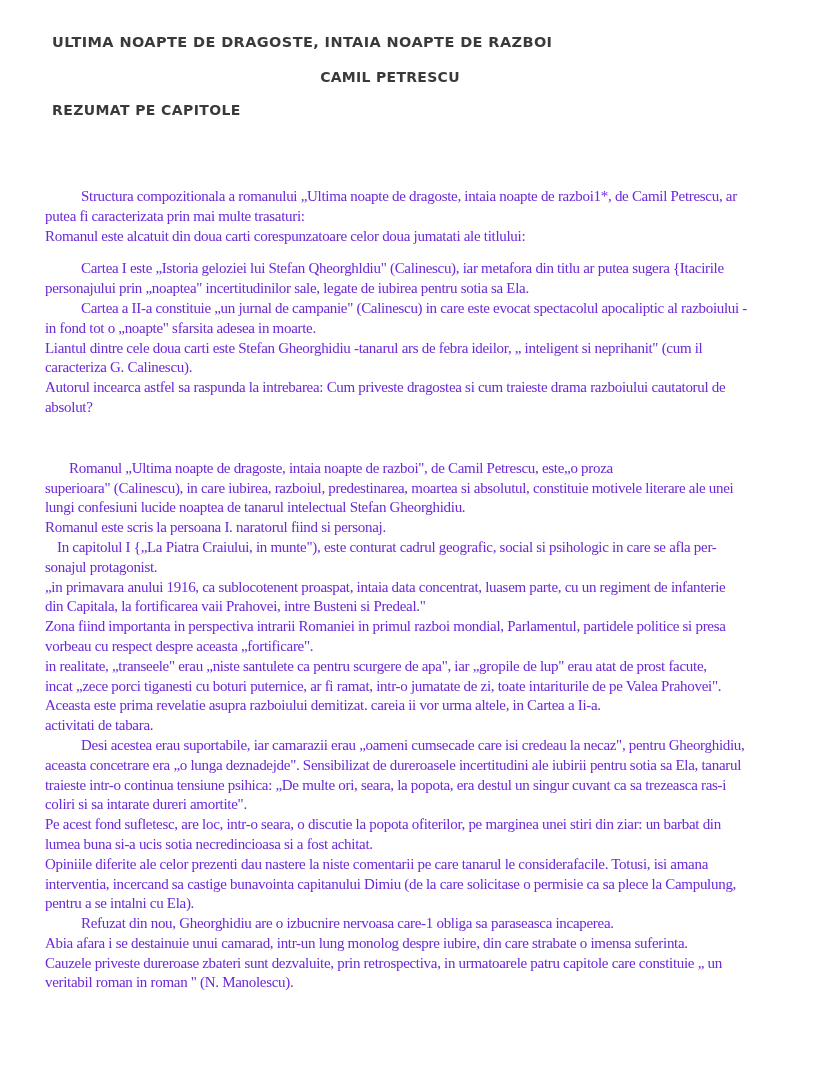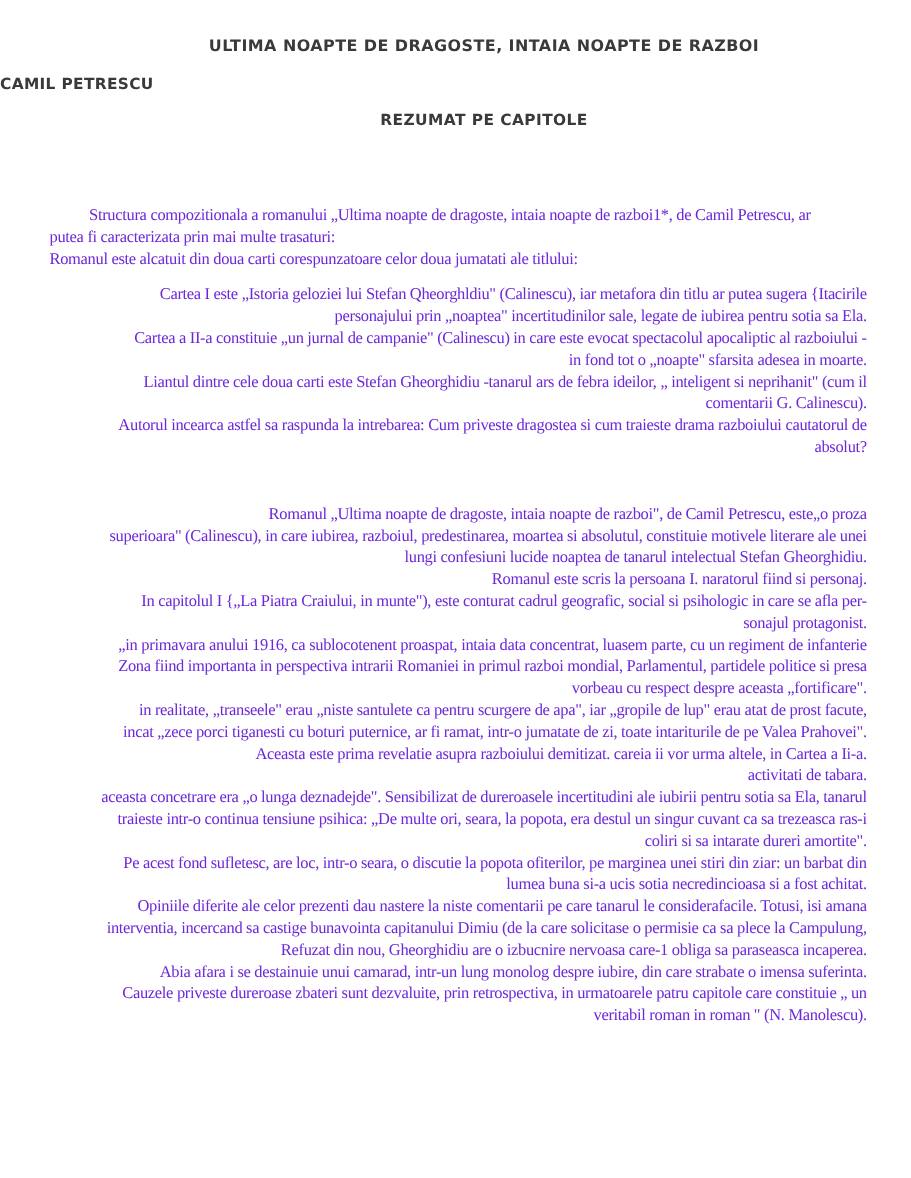--- a/index.html
+++ b/index.html
@@ -14,55 +14,55 @@
     position: relative;
     width: 828px;
     height: 1071px;
     background: #ffffff;
   }
   .doc-header {
     padding-top: 34px;
   }
   .doc-title {
     margin-left: 52px;
-    text-align: center;
+    text-align: left;
     font-family: "DejaVu Sans", "Liberation Sans", sans-serif;
     font-weight: bold;
     font-size: 14.5px;
     letter-spacing: 0.4px;
     color: #3a3a3a;
   }
   .doc-author {
     margin-top: 19px;
     margin-right: 48px;
-    text-align: left;
+    text-align: center;
     font-family: "DejaVu Sans", "Liberation Sans", sans-serif;
     font-weight: bold;
     font-size: 14px;
     letter-spacing: 0.3px;
     color: #3a3a3a;
   }
   .doc-subtitle {
     margin-top: 17px;
     margin-left: 52px;
-    text-align: center;
+    text-align: left;
     font-family: "DejaVu Sans", "Liberation Sans", sans-serif;
     font-weight: bold;
     font-size: 14px;
     letter-spacing: 0.4px;
     color: #3a3a3a;
   }
   .doc-body {
     margin: 69px 40px 0 45px;
     font-size: 15px;
     line-height: 19.8px;
     letter-spacing: -0.3px;
     color: #6d28d9;
   }
-  .block + .block { margin-top: 13px; text-align: right; }
+  .block + .block { margin-top: 13px; }
   .line { white-space: nowrap; }
   .line.indent-lg { padding-left: 36px; }
   .line.indent-md { padding-left: 24px; margin-top: 41px; }
   .line.indent-sm { padding-left: 12px; }
 </style>
 </head>
 <body>
 
 <div class="page">
   <header class="doc-header">
@@ -75,44 +75,47 @@
         <div class="line indent-lg">Structura compozitionala a romanului „Ultima noapte de dragoste, intaia noapte de razboi1*, de Camil Petrescu, ar</div>
         <div class="line">putea fi caracterizata prin mai multe trasaturi:</div>
         <div class="line">Romanul este alcatuit din doua carti corespunzatoare celor doua jumatati ale titlului:</div>
       </div>
       <div class="block">
         <div class="line indent-lg">Cartea I este „Istoria geloziei lui Stefan Qheorghldiu" (Calinescu), iar metafora din titlu ar putea sugera {Itacirile</div>
         <div class="line">personajului prin „noaptea" incertitudinilor sale, legate de iubirea pentru sotia sa Ela.</div>
         <div class="line indent-lg">Cartea a II-a constituie „un jurnal de campanie" (Calinescu) in care este evocat spectacolul apocaliptic al razboiului -</div>
         <div class="line">in fond tot o „noapte" sfarsita adesea in moarte.</div>
         <div class="line">Liantul dintre cele doua carti este Stefan Gheorghidiu -tanarul ars de febra ideilor, „ inteligent si neprihanit" (cum il</div>
-        <div class="line">comentarii G. Calinescu).</div>
+        <div class="line">caracteriza G. Calinescu).</div>
         <div class="line">Autorul incearca astfel sa raspunda la intrebarea: Cum priveste dragostea si cum traieste drama razboiului cautatorul de</div>
         <div class="line">absolut?</div>
       </div>
       <div class="block">
         <div class="line indent-md">Romanul „Ultima noapte de dragoste, intaia noapte de razboi", de Camil Petrescu, este„o proza</div>
         <div class="line">superioara" (Calinescu), in care iubirea, razboiul, predestinarea, moartea si absolutul, constituie motivele literare ale unei</div>
         <div class="line">lungi confesiuni lucide noaptea de tanarul intelectual Stefan Gheorghidiu.</div>
         <div class="line">Romanul este scris la persoana I. naratorul fiind si personaj.</div>
         <div class="line indent-sm">In capitolul I {„La Piatra Craiului, in munte"), este conturat cadrul geografic, social si psihologic in care se afla per-</div>
         <div class="line">sonajul protagonist.</div>
         <div class="line">„in primavara anului 1916, ca sublocotenent proaspat, intaia data concentrat, luasem parte, cu un regiment de infanterie</div>
+        <div class="line">din Capitala, la fortificarea vaii Prahovei, intre Busteni si Predeal."</div>
         <div class="line">Zona fiind importanta in perspectiva intrarii Romaniei in primul razboi mondial, Parlamentul, partidele politice si presa</div>
         <div class="line">vorbeau cu respect despre aceasta „fortificare".</div>
         <div class="line">in realitate, „transeele" erau „niste santulete ca pentru scurgere de apa", iar „gropile de lup" erau atat de prost facute,</div>
         <div class="line">incat „zece porci tiganesti cu boturi puternice, ar fi ramat, intr-o jumatate de zi, toate intariturile de pe Valea Prahovei".</div>
         <div class="line">Aceasta este prima revelatie asupra razboiului demitizat. careia ii vor urma altele, in Cartea a Ii-a.</div>
         <div class="line">activitati de tabara.</div>
+        <div class="line indent-lg">Desi acestea erau suportabile, iar camarazii erau „oameni cumsecade care isi credeau la necaz", pentru Gheorghidiu,</div>
         <div class="line">aceasta concetrare era „o lunga deznadejde". Sensibilizat de dureroasele incertitudini ale iubirii pentru sotia sa Ela, tanarul</div>
         <div class="line">traieste intr-o continua tensiune psihica: „De multe ori, seara, la popota, era destul un singur cuvant ca sa trezeasca ras-i</div>
         <div class="line">coliri si sa intarate dureri amortite".</div>
         <div class="line">Pe acest fond sufletesc, are loc, intr-o seara, o discutie la popota ofiterilor, pe marginea unei stiri din ziar: un barbat din</div>
         <div class="line">lumea buna si-a ucis sotia necredincioasa si a fost achitat.</div>
         <div class="line">Opiniile diferite ale celor prezenti dau nastere la niste comentarii pe care tanarul le considerafacile. Totusi, isi amana</div>
         <div class="line">interventia, incercand sa castige bunavointa capitanului Dimiu (de la care solicitase o permisie ca sa plece la Campulung,</div>
+        <div class="line">pentru a se intalni cu Ela).</div>
         <div class="line indent-lg">Refuzat din nou, Gheorghidiu are o izbucnire nervoasa care-1 obliga sa paraseasca incaperea.</div>
         <div class="line">Abia afara i se destainuie unui camarad, intr-un lung monolog despre iubire, din care strabate o imensa suferinta.</div>
         <div class="line">Cauzele priveste dureroase zbateri sunt dezvaluite, prin retrospectiva, in urmatoarele patru capitole care constituie „ un</div>
         <div class="line">veritabil roman in roman " (N. Manolescu).</div>
       </div>
     </main>
 </div>
 
 </body></html>

